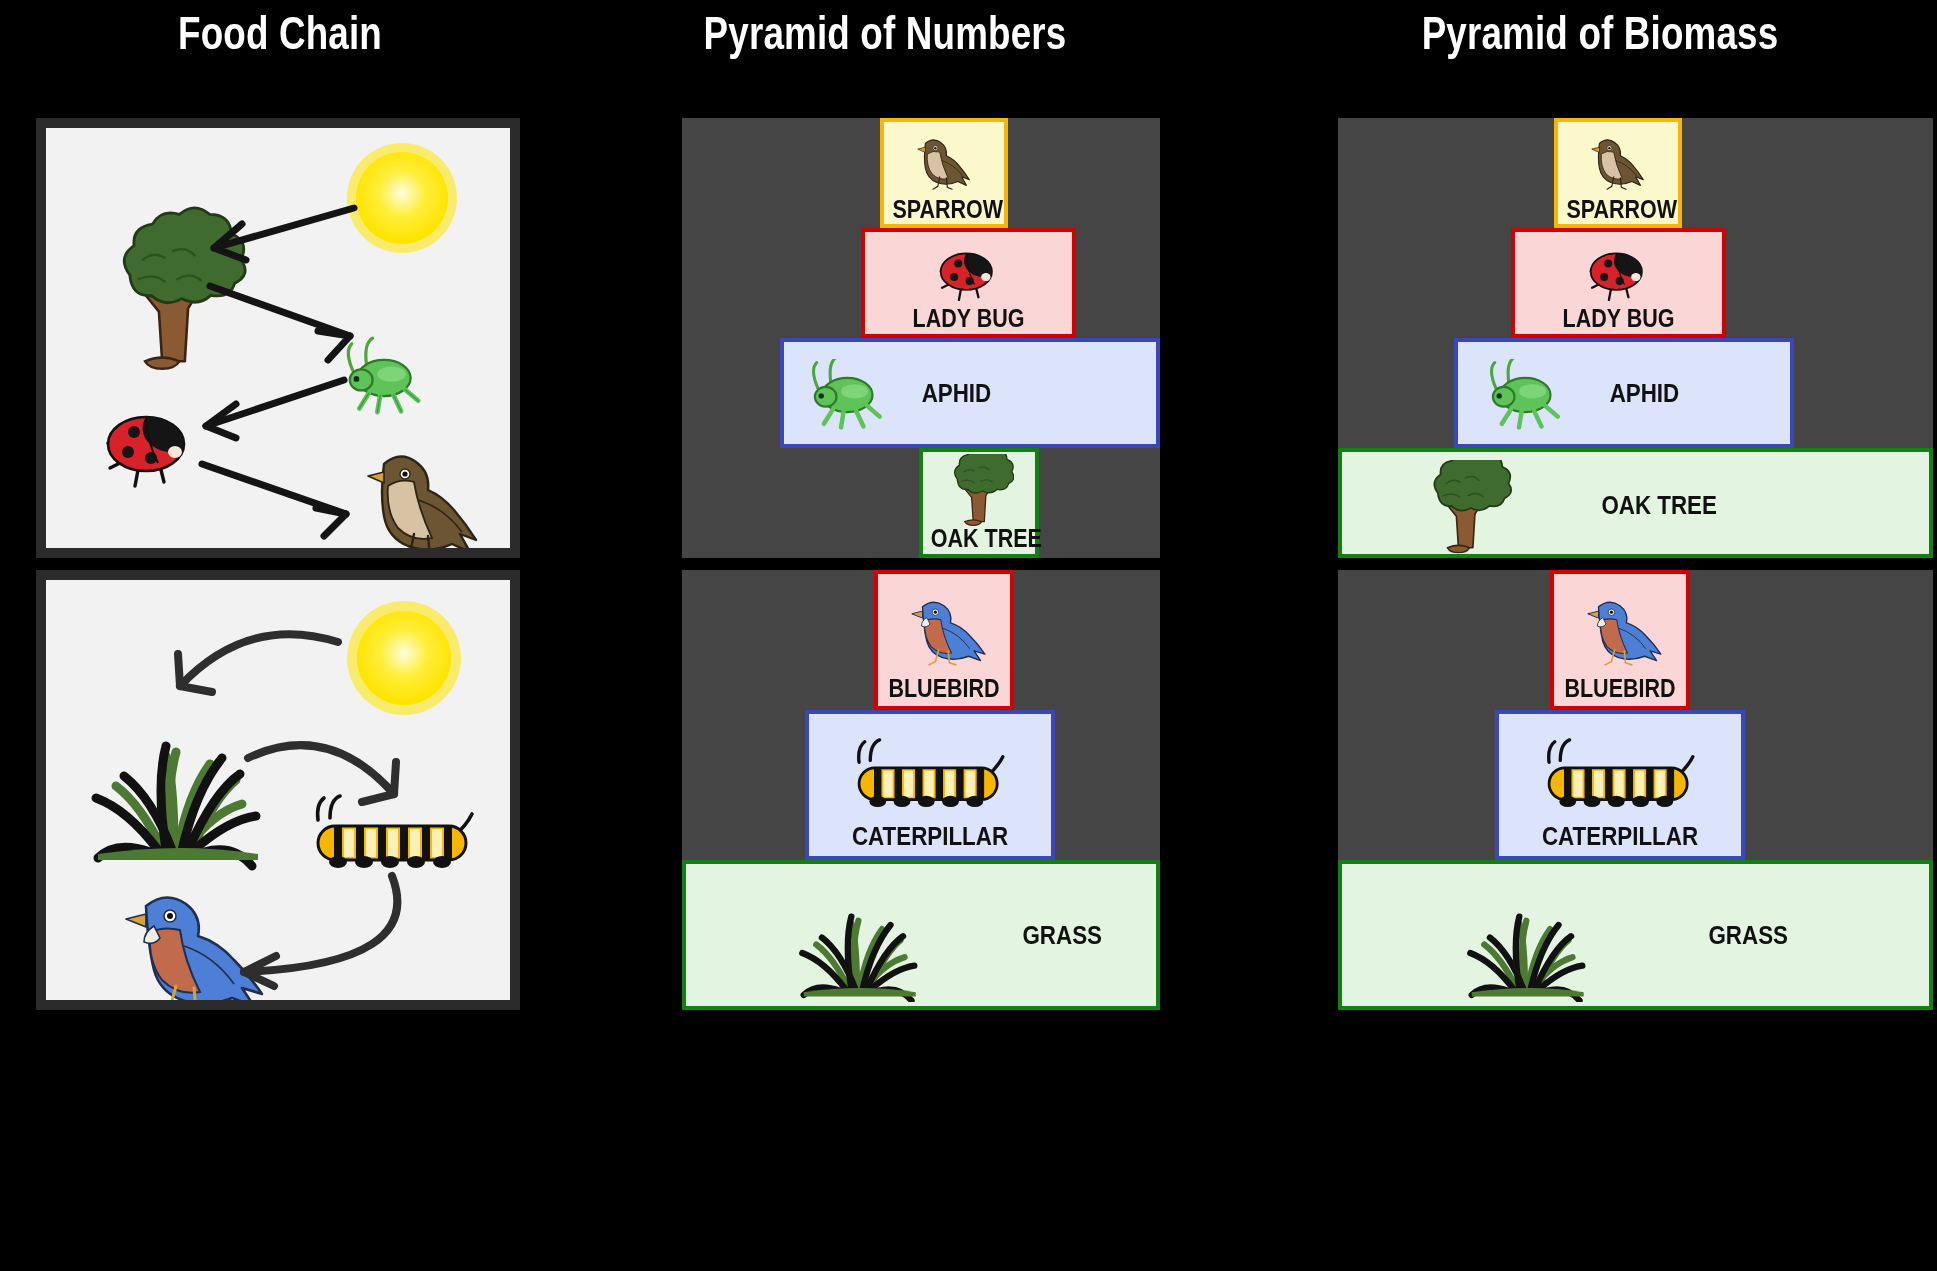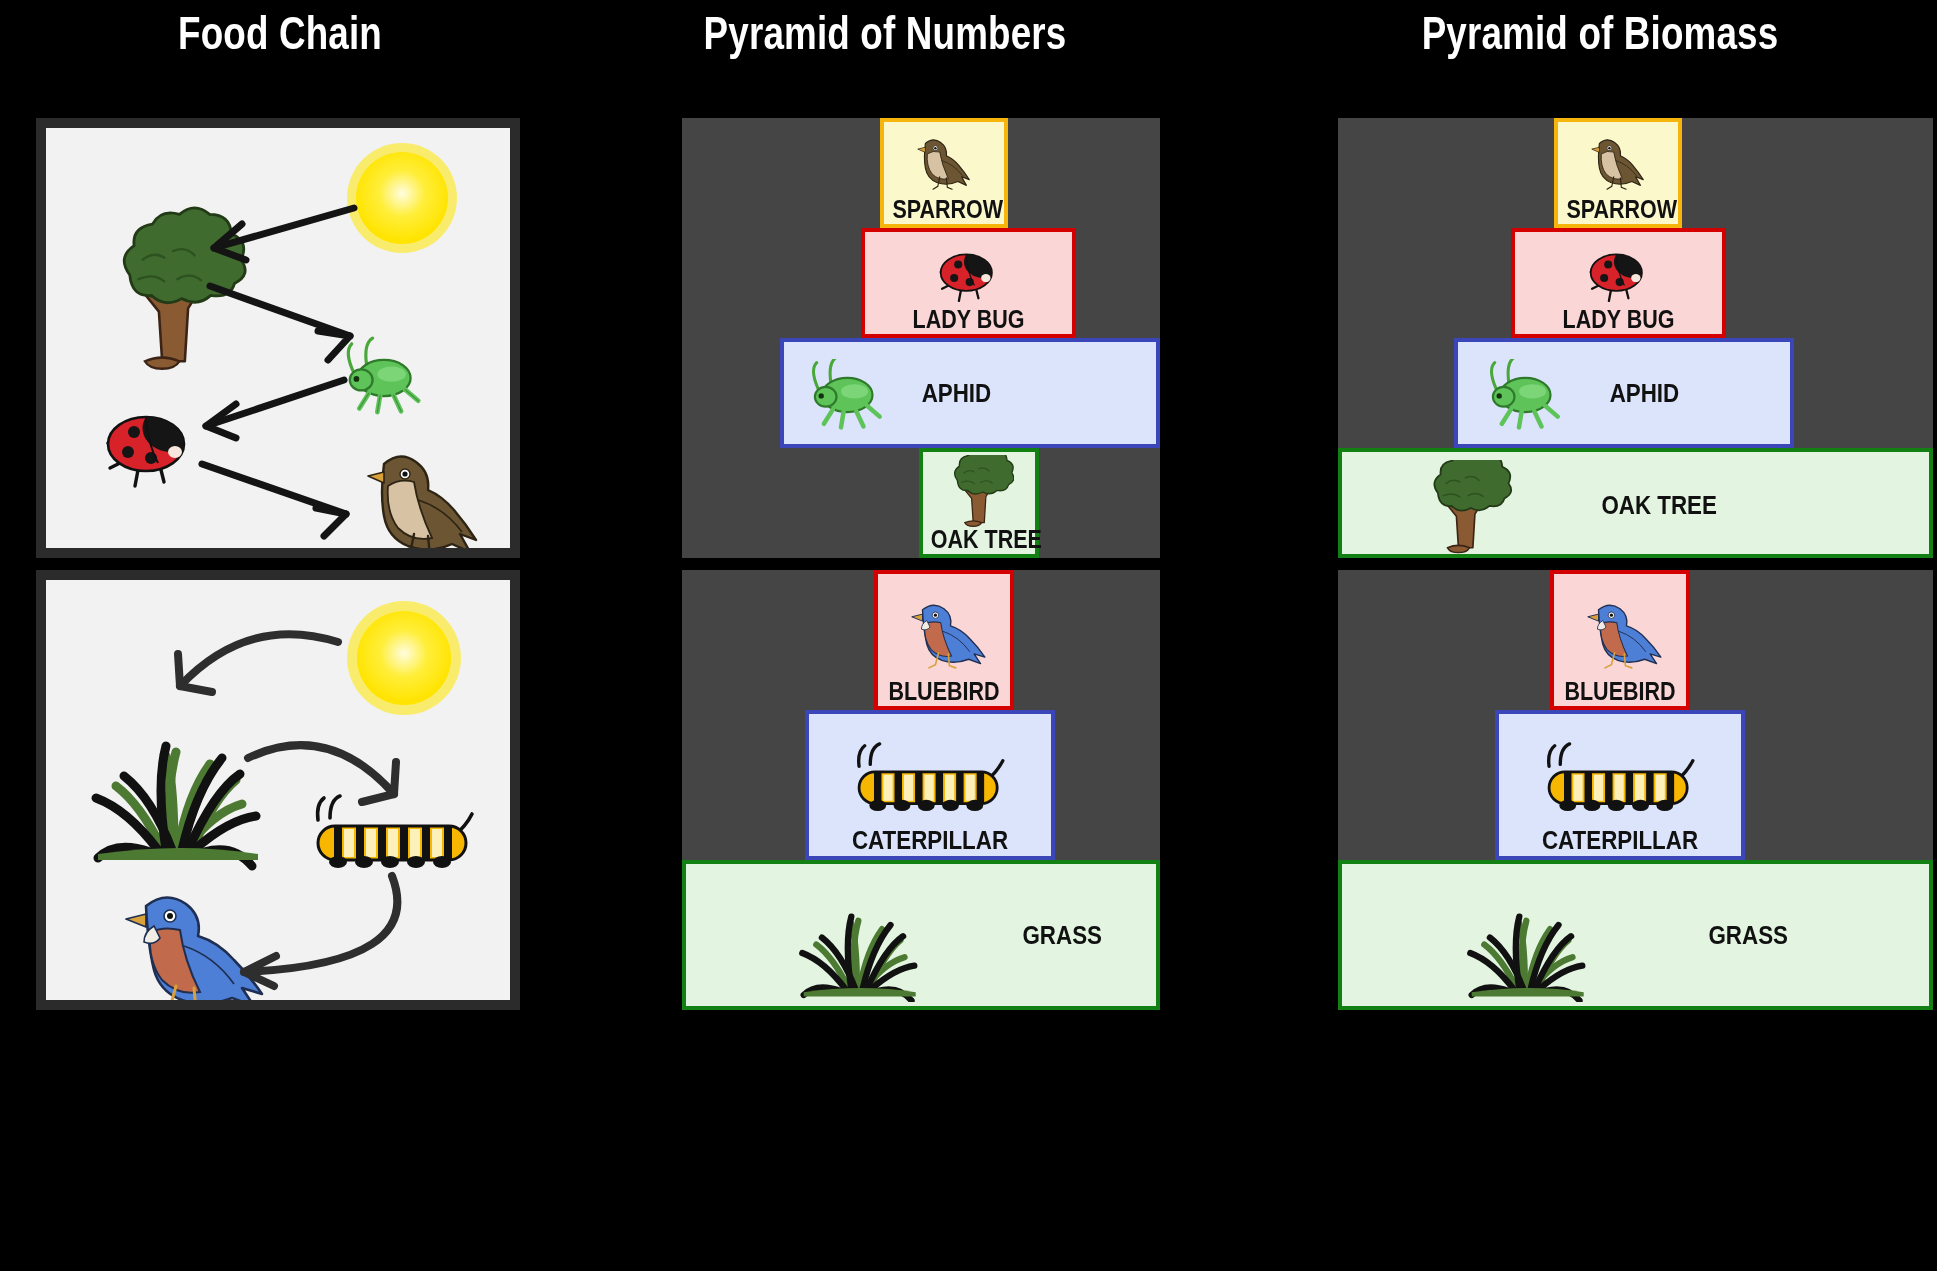--- a/index.html
+++ b/index.html
@@ -22,21 +22,21 @@
   
   .py-panel{position:absolute;background:#454545;overflow:hidden;}
   .tier{position:absolute;box-sizing:border-box;display:flex;align-items:center;}
   .tier .tier-art{position:absolute;display:flex;align-items:center;justify-content:center;}
   .tier .tier-art svg{display:block;}
   .tier-label{
     position:absolute;font-weight:700;color:#111;white-space:nowrap;
     transform:scaleX(.86);transform-origin:center center;
   }
   
-  .tier.stacked{flex-direction:column;justify-content:flex-end;}
+  .tier.stacked{flex-direction:column;justify-content:center;}
   .tier.stacked .tier-art{position:relative;width:100%;}
   .tier.stacked .tier-label{position:relative;left:auto;top:auto;width:100%;text-align:center;}
 </style>
 </head>
 <body>
 
 <div class="stage">
 
   <div class="col-title" style="left:0px;top:6px;width:560px;">Food Chain</div>
   <div class="col-title" style="left:605px;top:6px;width:560px;">Pyramid of Numbers</div>

